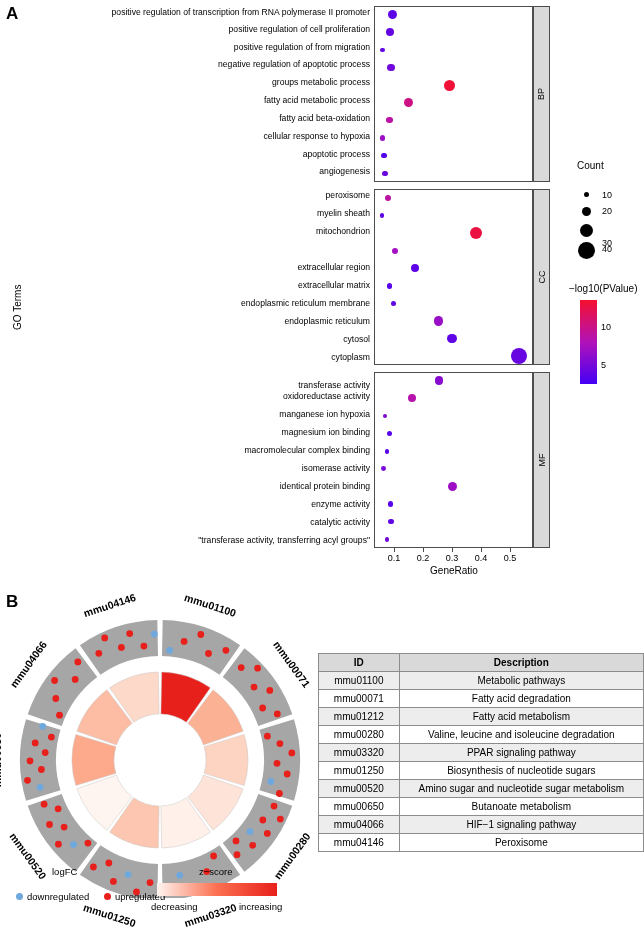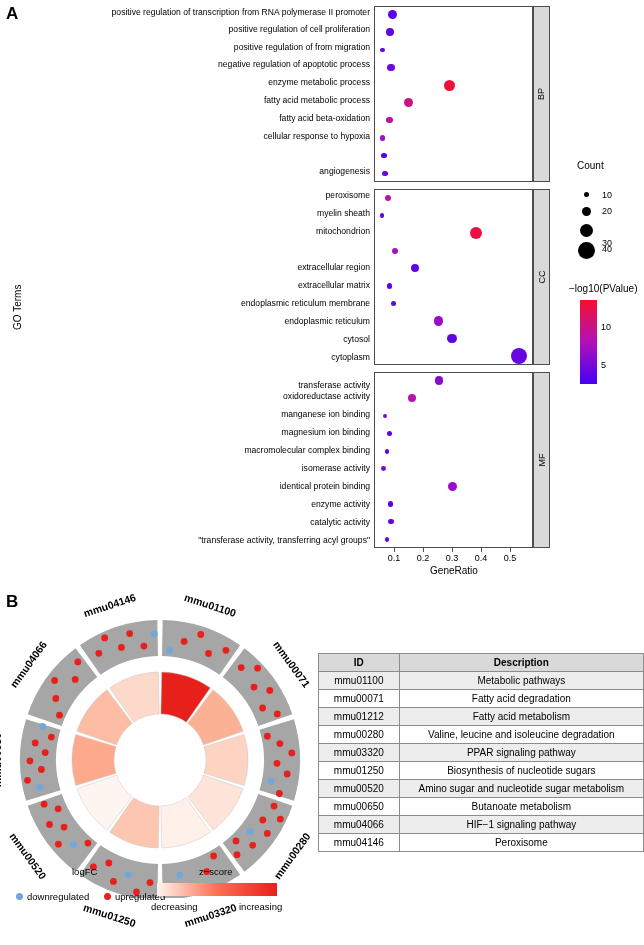--- a/index.html
+++ b/index.html
@@ -58,39 +58,40 @@
 
   <div class="facet" id="facetMF" style="left:374px;top:372px;width:159px;height:176px;"></div>
   <div class="facet-strip" style="left:533px;top:372px;width:17px;height:176px;">
       <span>MF</span>
     </div>
 
   <div class="ylab" style="left:14px;top:7px;width:356px;">positive regulation of transcription from RNA polymerase II promoter</div>
   <div class="ylab" style="left:14px;top:24px;width:356px;">positive regulation of cell proliferation</div>
   <div class="ylab" style="left:14px;top:42px;width:356px;">positive regulation of from migration</div>
   <div class="ylab" style="left:14px;top:59px;width:356px;">negative regulation of apoptotic process</div>
-  <div class="ylab" style="left:14px;top:77px;width:356px;">enzyme metabolic process</div>
+  <div class="ylab" style="left:14px;top:77px;width:356px;">groups metabolic process</div>
   <div class="ylab" style="left:14px;top:95px;width:356px;">fatty acid metabolic process</div>
   <div class="ylab" style="left:14px;top:113px;width:356px;">fatty acid beta-oxidation</div>
   <div class="ylab" style="left:14px;top:131px;width:356px;">cellular response to hypoxia</div>
+  <div class="ylab" style="left:14px;top:149px;width:356px;">apoptotic process</div>
   <div class="ylab" style="left:14px;top:166px;width:356px;">angiogenesis</div>
 
   <div class="ylab" style="left:14px;top:190px;width:356px;">peroxisome</div>
   <div class="ylab" style="left:14px;top:208px;width:356px;">myelin sheath</div>
   <div class="ylab" style="left:14px;top:226px;width:356px;">mitochondrion</div>
   <div class="ylab" style="left:14px;top:262px;width:356px;">extracellular region</div>
   <div class="ylab" style="left:14px;top:280px;width:356px;">extracellular matrix</div>
   <div class="ylab" style="left:14px;top:298px;width:356px;">endoplasmic reticulum membrane</div>
   <div class="ylab" style="left:14px;top:316px;width:356px;">endoplasmic reticulum</div>
   <div class="ylab" style="left:14px;top:334px;width:356px;">cytosol</div>
   <div class="ylab" style="left:14px;top:352px;width:356px;">cytoplasm</div>
 
   <div class="ylab" style="left:14px;top:352px;width:356px;margin-top:28px;">transferase activity</div>
   <div class="ylab" style="left:14px;top:391px;width:356px;">oxidoreductase activity</div>
-  <div class="ylab" style="left:14px;top:409px;width:356px;">manganese ion binding</div>
+  <div class="ylab" style="left:14px;top:409px;width:356px;">manganese ion hypoxia</div>
   <div class="ylab" style="left:14px;top:427px;width:356px;">magnesium ion binding</div>
   <div class="ylab" style="left:14px;top:445px;width:356px;">macromolecular complex binding</div>
   <div class="ylab" style="left:14px;top:463px;width:356px;">isomerase activity</div>
   <div class="ylab" style="left:14px;top:481px;width:356px;">identical protein binding</div>
   <div class="ylab" style="left:14px;top:499px;width:356px;">enzyme activity</div>
   <div class="ylab" style="left:14px;top:517px;width:356px;">catalytic activity</div>
   <div class="ylab" style="left:14px;top:535px;width:356px;">"transferase activity, transferring acyl groups"</div>
 
   <div class="tickmark" style="left:394px;top:548px;"></div>
   <div class="tickmark" style="left:423px;top:548px;"></div>
@@ -251,21 +252,21 @@
       <div class="circos-label" style="left: 0px; top: 0px; position: absolute; transform: translate(323px, 180px) translate(-50%, -50%) rotate(90deg);">mmu01212</div>
       <div class="circos-label" style="left: 0px; top: 0px; position: absolute; transform: translate(291.87px, 275.809px) translate(-50%, -50%) rotate(-54deg);">mmu00280</div>
       <div class="circos-label" style="left: 0px; top: 0px; position: absolute; transform: translate(210.37px, 335.022px) translate(-50%, -50%) rotate(-18deg);">mmu03320</div>
       <div class="circos-label" style="left: 0px; top: 0px; position: absolute; transform: translate(109.63px, 335.022px) translate(-50%, -50%) rotate(18deg);">mmu01250</div>
       <div class="circos-label" style="left: 0px; top: 0px; position: absolute; transform: translate(28.1302px, 275.809px) translate(-50%, -50%) rotate(54deg);">mmu00520</div>
       <div class="circos-label" style="left: 0px; top: 0px; position: absolute; transform: translate(-3px, 180px) translate(-50%, -50%) rotate(270deg);">mmu00650</div>
       <div class="circos-label" style="left: 0px; top: 0px; position: absolute; transform: translate(28.1302px, 84.191px) translate(-50%, -50%) rotate(306deg);">mmu04066</div>
       <div class="circos-label" style="left: 0px; top: 0px; position: absolute; transform: translate(109.63px, 24.9778px) translate(-50%, -50%) rotate(342deg);">mmu04146</div>
     </div>
 
-  <div class="blegend" style="left:52px;top:286px;margin-left:20px;">logFC</div>
+  <div class="blegend" style="left:52px;top:286px;">logFC</div>
   <span class="bl-dot" style="left:16px;top:313px;width:7px;height:7px;background:#6fa8dc;"></span>
   <div class="blegend" style="left:27px;top:311px;">downregulated</div>
   <span class="bl-dot" style="left:104px;top:313px;width:7px;height:7px;background:#e8201c;"></span>
   <div class="blegend" style="left:115px;top:311px;">upregulated</div>
 
   <div class="blegend" style="left:199px;top:286px;">z−score</div>
   <div class="zbar" style="left:157px;top:303px;"></div>
   <div class="blegend" style="left:151px;top:321px;">decreasing</div>
   <div class="blegend" style="left:239px;top:321px;">increasing</div>
 

